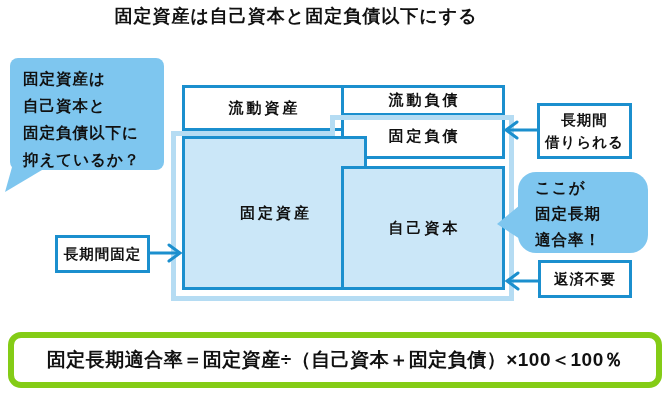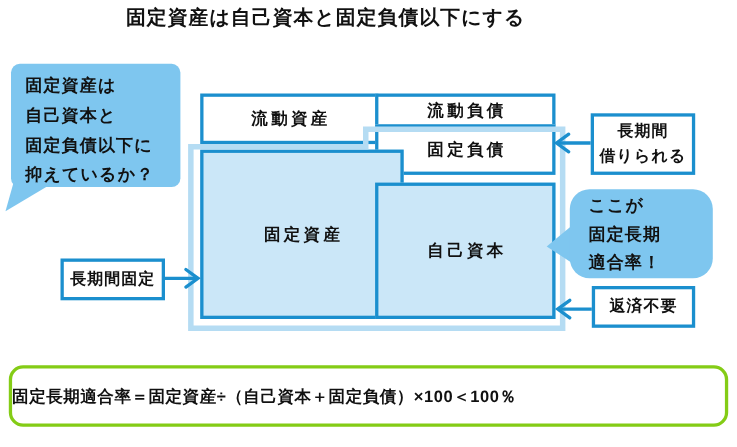--- a/index.html
+++ b/index.html
@@ -43,23 +43,23 @@
     border:3px solid #1b8fce;background:#ffffff;
     display:flex;flex-direction:column;align-items:center;justify-content:center;
     font-size:14.5px;font-weight:600;letter-spacing:1px;line-height:22px;text-align:center;
   }
   .lb-borrow{left:537px;top:103px;width:95px;height:56px;}
   .lb-norepay{left:538px;top:260px;width:94px;height:38px;}
   .lb-fixed{left:55px;top:235px;width:95px;height:38px;}
   
   .formula{
     left:8px;top:332px;width:654px;height:56px;
-    border:3px solid #84cc16;border-radius:13px;background:#fff;
-    display:flex;align-items:center;
-    font-size:15px;font-weight:bold;letter-spacing:0.5px;
+    border:6px solid #84cc16;border-radius:13px;background:#fff;
+    display:flex;align-items:center;justify-content:center;
+    font-size:19px;font-weight:bold;letter-spacing:0.5px;
   }
 </style>
 </head>
 <body>
 
 <div class="stage">
 
   <div class="abs main-title">固定資産は自己資本と固定負債以下にする</div>
 
 

